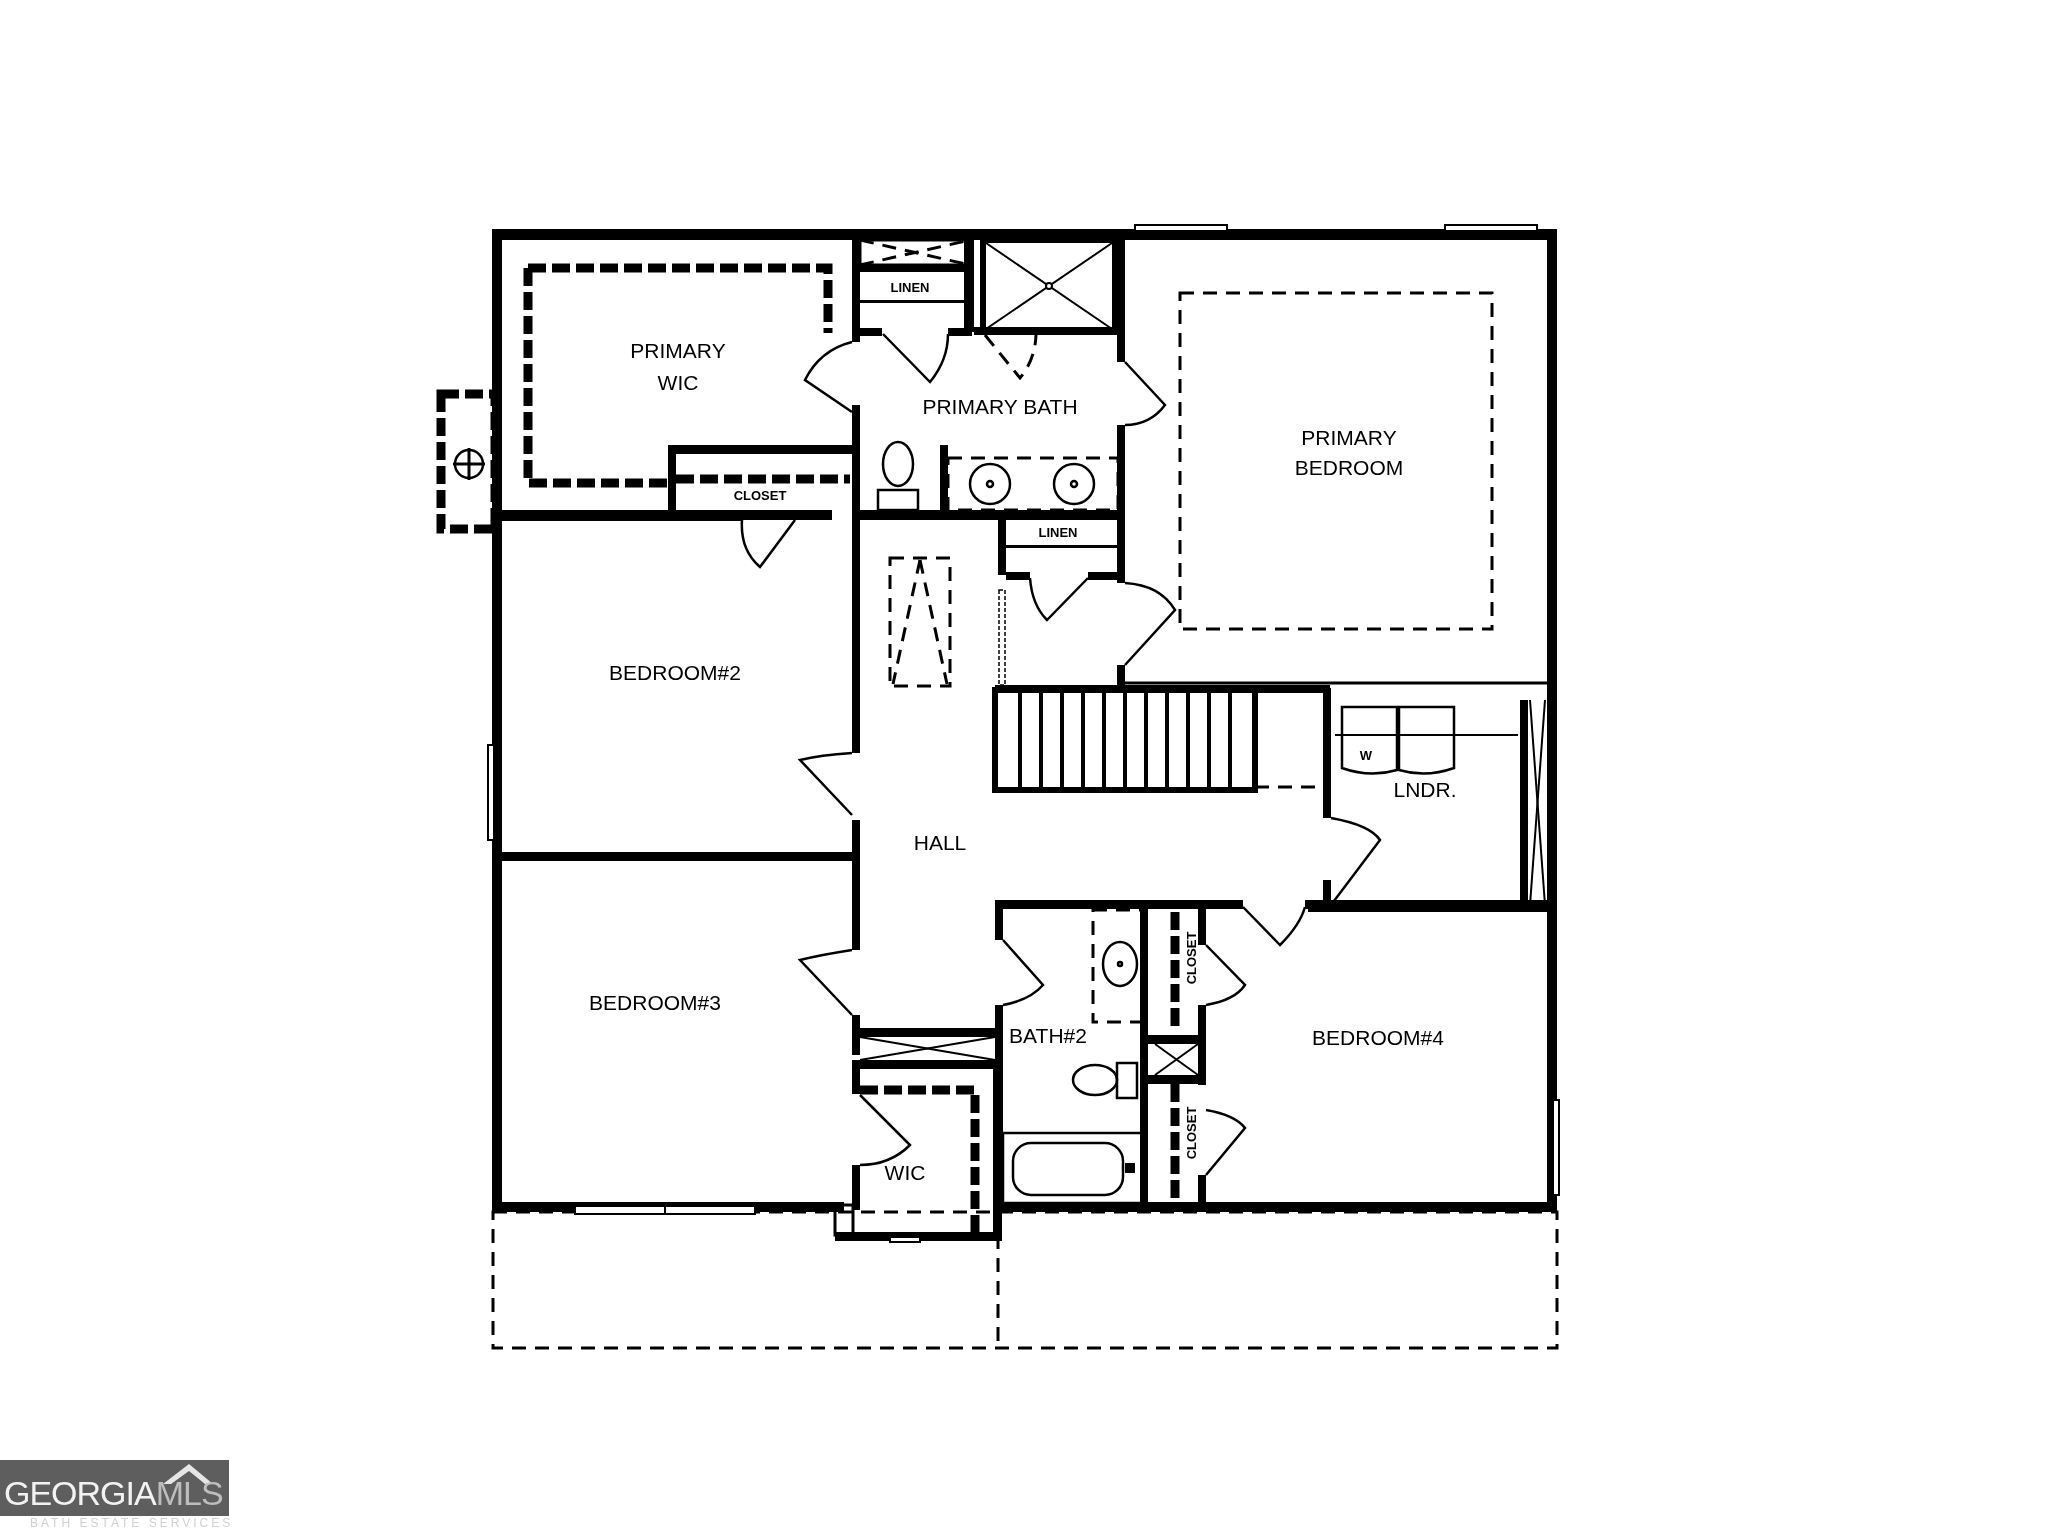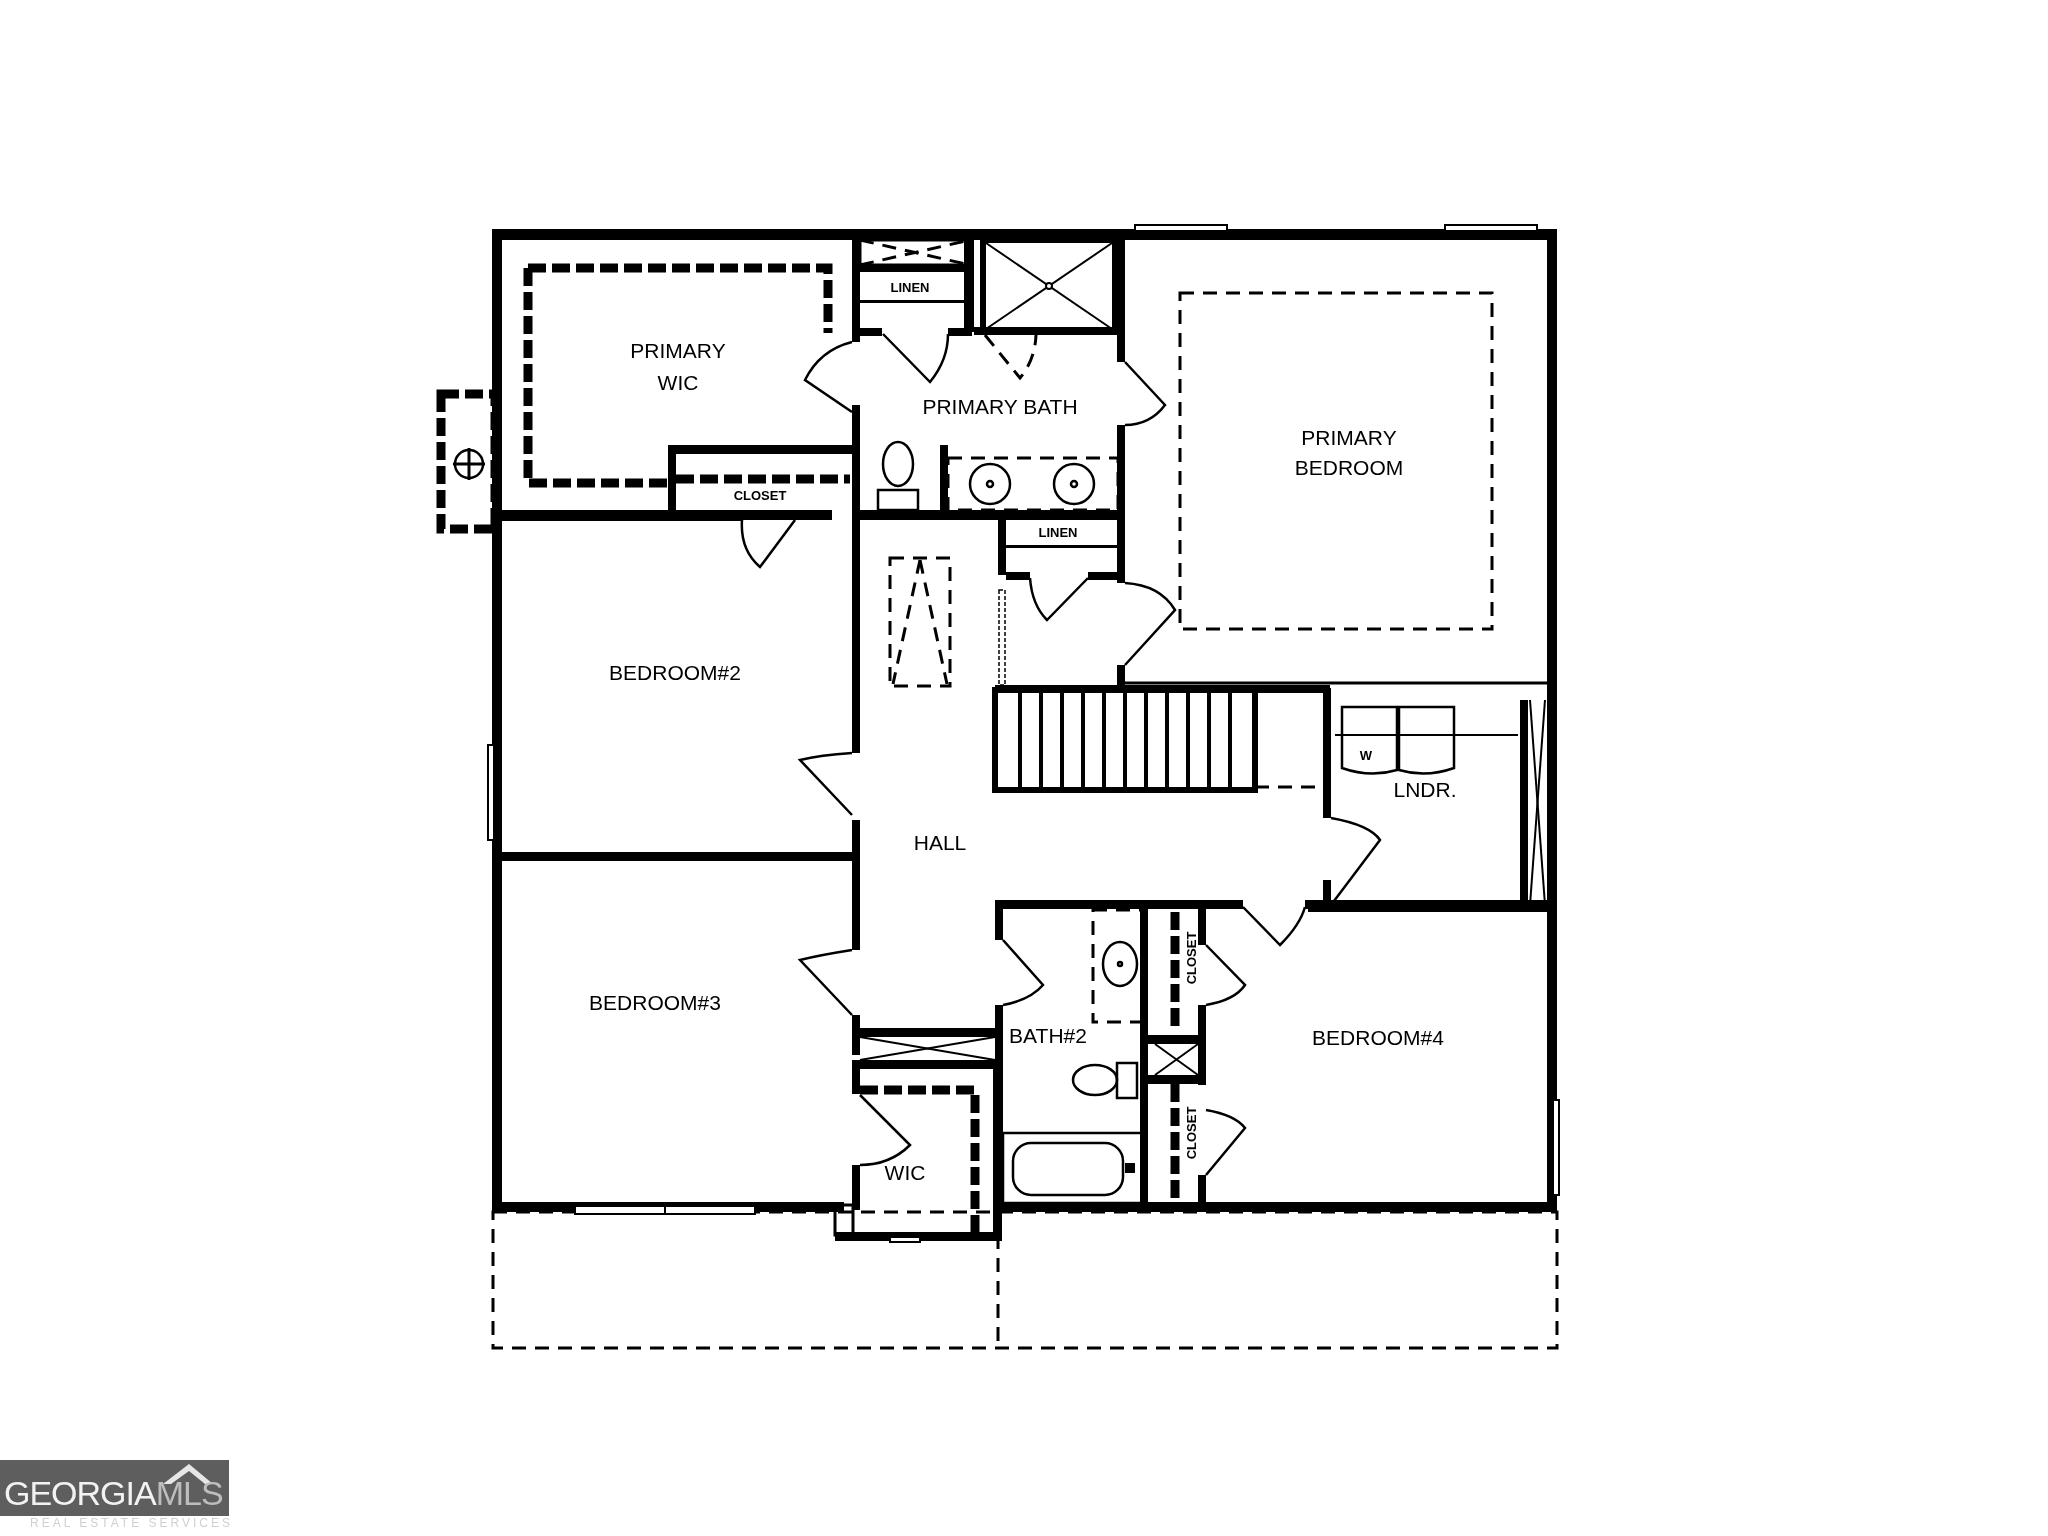--- a/index.html
+++ b/index.html
@@ -236,14 +236,14 @@
     <path d="M 1243 907 L 1280 945 Q 1300 925 1305 907" class="door"></path>
     <text class="lbl" x="1378" y="1045">BEDROOM#4</text>
   </g>
 </svg>
 
 <div class="logo">
   <svg class="roof" viewBox="0 0 60 24">
     <polygon points="8,22 34,2 58,22 50,22 34,9 16,22" fill="#e6e6e6"></polygon>
   </svg>
   <div class="main"><span>GEORGIA</span><span class="mls">MLS</span></div>
-  <div class="sub">REAL ESTATE SERVICES</div>
+  <div class="sub">BATH ESTATE SERVICES</div>
 </div>
 
 </body></html>

